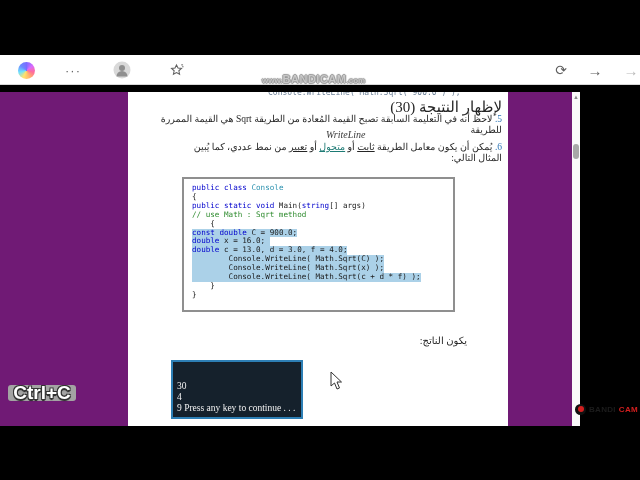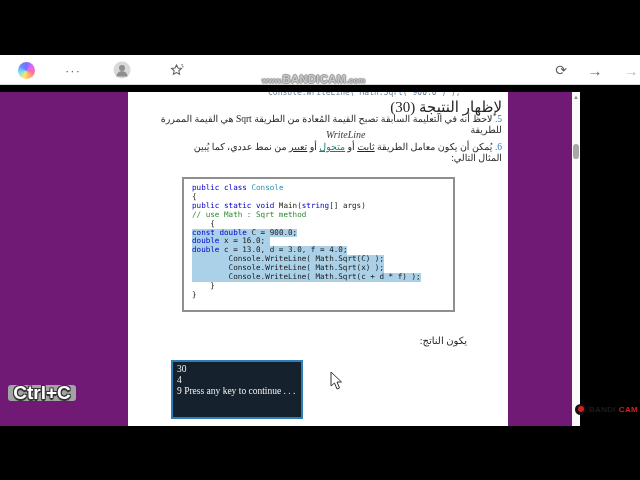--- a/index.html
+++ b/index.html
@@ -80,21 +80,21 @@
   .code-line.hl > span.wrap { background:#abd1e8; }
   .seg-kw { color:#0000cc; }
   .seg-type { color:#2b91af; }
   .seg-comment { color:#2e8b2e; }
 
   
   .result-label { top:243px; right:41px; font-size:10px; }
 
   
   .console-box { position:absolute; left:43px; top:268px; width:132px; height:59px;
-                 background:#15212c; border:2px solid #2d7fb5; padding:2px 4px; }
+                 background:#15212c; border:2px solid #2d7fb5; padding:19px 4px; }
   .console-line { font-family:"Liberation Serif", serif; font-size:9.5px; line-height:11px;
                   color:#f2f2f2; white-space:pre; }
 
   
   .ctrlc { position:absolute; left:8px; top:385px; width:68px; height:16px; background:#a3a3a3;
            border-radius:3px; display:flex; align-items:center; justify-content:center; z-index:40; }
   .ctrlc span { font-size:19px; font-weight:bold; color:#fff;
            text-shadow:-1px -1px 0 #333, 1px -1px 0 #333, -1px 1px 0 #333, 1px 1px 0 #333, 0 2px 1px #222; }
 
   .bandicam-badge { position:absolute; left:575px; top:401px; height:16px; display:flex;

